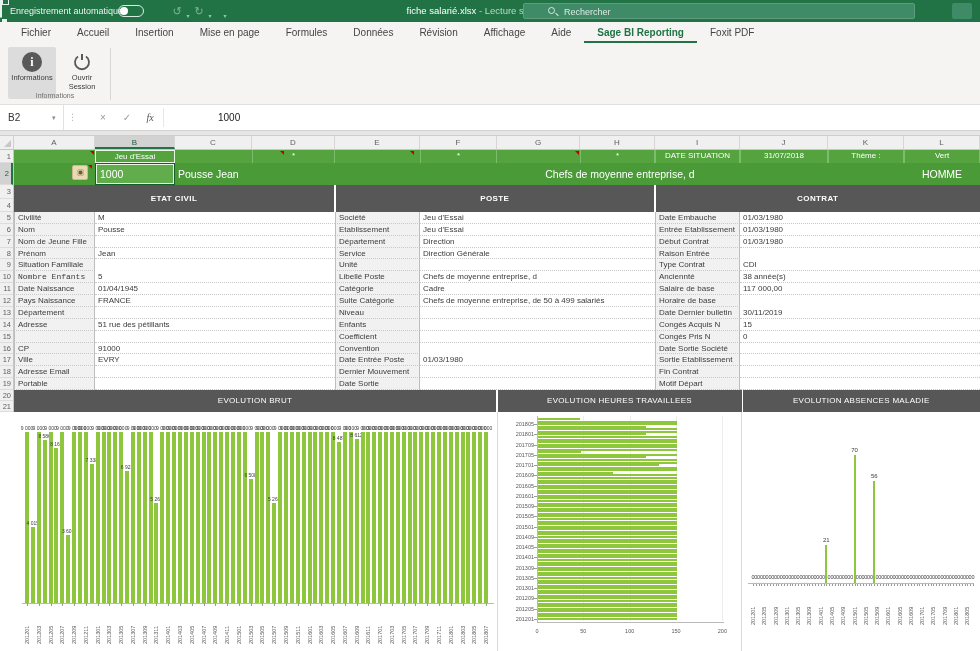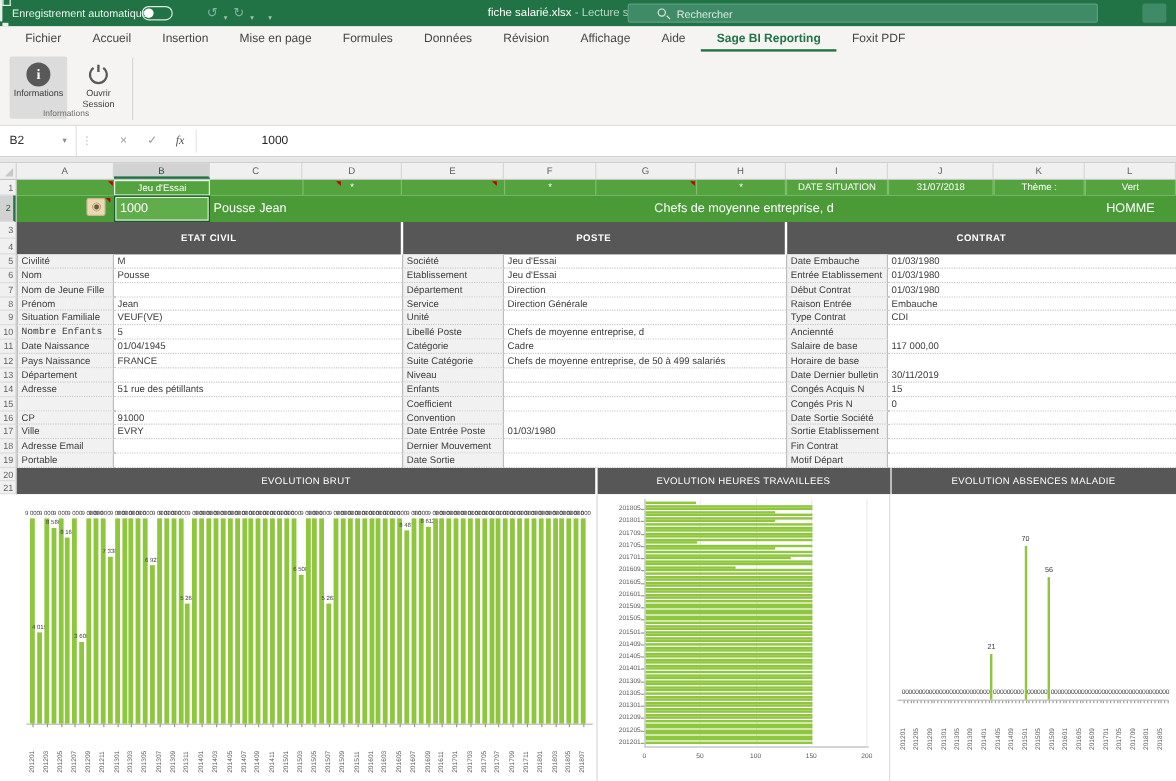--- a/index.html
+++ b/index.html
@@ -260,21 +260,20 @@
   <div id="datarows">
       <div class="dcell dlabel" style="left: 14px; width: 81px; top: 0px; height: 11.87px;">Civilité</div>
       <div class="dcell" style="left: 95px; width: 240px; top: 0px; height: 11.87px;">M</div>
       <div class="dcell dlabel" style="left: 14px; width: 81px; top: 11.87px; height: 11.87px;">Nom</div>
       <div class="dcell" style="left: 95px; width: 240px; top: 11.87px; height: 11.87px;">Pousse</div>
       <div class="dcell dlabel" style="left: 14px; width: 81px; top: 23.74px; height: 11.87px;">Nom de Jeune Fille</div>
       <div class="dcell" style="left: 95px; width: 240px; top: 23.74px; height: 11.87px;"></div>
       <div class="dcell dlabel" style="left: 14px; width: 81px; top: 35.61px; height: 11.87px;">Prénom</div>
       <div class="dcell" style="left: 95px; width: 240px; top: 35.61px; height: 11.87px;">Jean</div>
       <div class="dcell dlabel" style="left: 14px; width: 81px; top: 47.48px; height: 11.87px;">Situation Familiale</div>
-      <div class="dcell" style="left: 95px; width: 240px; top: 47.48px; height: 11.87px;">VEUF(VE)</div>
       <div class="dcell dlabel" style="left: 14px; width: 81px; top: 59.35px; height: 11.87px; font-family: Liberation Mono, monospace;">Nombre Enfants</div>
       <div class="dcell" style="left: 95px; width: 240px; top: 59.35px; height: 11.87px;">5</div>
       <div class="dcell dlabel" style="left: 14px; width: 81px; top: 71.22px; height: 11.87px;">Date Naissance</div>
       <div class="dcell" style="left: 95px; width: 240px; top: 71.22px; height: 11.87px;">01/04/1945</div>
       <div class="dcell dlabel" style="left: 14px; width: 81px; top: 83.09px; height: 11.87px;">Pays Naissance</div>
       <div class="dcell" style="left: 95px; width: 240px; top: 83.09px; height: 11.87px;">FRANCE</div>
       <div class="dcell dlabel" style="left: 14px; width: 81px; top: 94.96px; height: 11.87px;">Département</div>
       <div class="dcell" style="left: 95px; width: 240px; top: 94.96px; height: 11.87px;"></div>
       <div class="dcell dlabel" style="left: 14px; width: 81px; top: 106.83px; height: 11.87px;">Adresse</div>
       <div class="dcell" style="left: 95px; width: 240px; top: 106.83px; height: 11.87px;">51 rue des pétillants</div>
@@ -317,24 +316,24 @@
       <div class="dcell" style="left: 420px; width: 235px; top: 154.31px; height: 11.87px;"></div>
       <div class="dcell dlabel" style="left: 335px; width: 85px; top: 166.18px; height: 11.87px;">Date Sortie</div>
       <div class="dcell" style="left: 420px; width: 235px; top: 166.18px; height: 11.87px;"></div>
       <div class="dcell dlabel" style="left: 655px; width: 85px; top: 0px; height: 11.87px;">Date Embauche</div>
       <div class="dcell" style="left: 740px; width: 240px; top: 0px; height: 11.87px;">01/03/1980</div>
       <div class="dcell dlabel" style="left: 655px; width: 85px; top: 11.87px; height: 11.87px;">Entrée Etablissement</div>
       <div class="dcell" style="left: 740px; width: 240px; top: 11.87px; height: 11.87px;">01/03/1980</div>
       <div class="dcell dlabel" style="left: 655px; width: 85px; top: 23.74px; height: 11.87px;">Début Contrat</div>
       <div class="dcell" style="left: 740px; width: 240px; top: 23.74px; height: 11.87px;">01/03/1980</div>
       <div class="dcell dlabel" style="left: 655px; width: 85px; top: 35.61px; height: 11.87px;">Raison Entrée</div>
-      <div class="dcell" style="left: 740px; width: 240px; top: 35.61px; height: 11.87px;">Embauche</div>
       <div class="dcell dlabel" style="left: 655px; width: 85px; top: 47.48px; height: 11.87px;">Type Contrat</div>
       <div class="dcell" style="left: 740px; width: 240px; top: 47.48px; height: 11.87px;">CDI</div>
       <div class="dcell dlabel" style="left: 655px; width: 85px; top: 59.35px; height: 11.87px;">Anciennté</div>
+      <div class="dcell" style="left: 740px; width: 240px; top: 59.35px; height: 11.87px;">38 année(s)</div>
       <div class="dcell dlabel" style="left: 655px; width: 85px; top: 71.22px; height: 11.87px;">Salaire de base</div>
       <div class="dcell" style="left: 740px; width: 240px; top: 71.22px; height: 11.87px;">117 000,00</div>
       <div class="dcell dlabel" style="left: 655px; width: 85px; top: 83.09px; height: 11.87px;">Horaire de base</div>
       <div class="dcell dlabel" style="left: 655px; width: 85px; top: 94.96px; height: 11.87px;">Date Dernier bulletin</div>
       <div class="dcell" style="left: 740px; width: 240px; top: 94.96px; height: 11.87px;">30/11/2019</div>
       <div class="dcell dlabel" style="left: 655px; width: 85px; top: 106.83px; height: 11.87px;">Congés Acquis N</div>
       <div class="dcell" style="left: 740px; width: 240px; top: 106.83px; height: 11.87px;">15</div>
       <div class="dcell dlabel" style="left: 655px; width: 85px; top: 118.7px; height: 11.87px;">Congés Pris N</div>
       <div class="dcell" style="left: 740px; width: 240px; top: 118.7px; height: 11.87px;">0</div>
       <div class="dcell dlabel" style="left: 655px; width: 85px; top: 130.57px; height: 11.87px;">Date Sortie Société</div>

